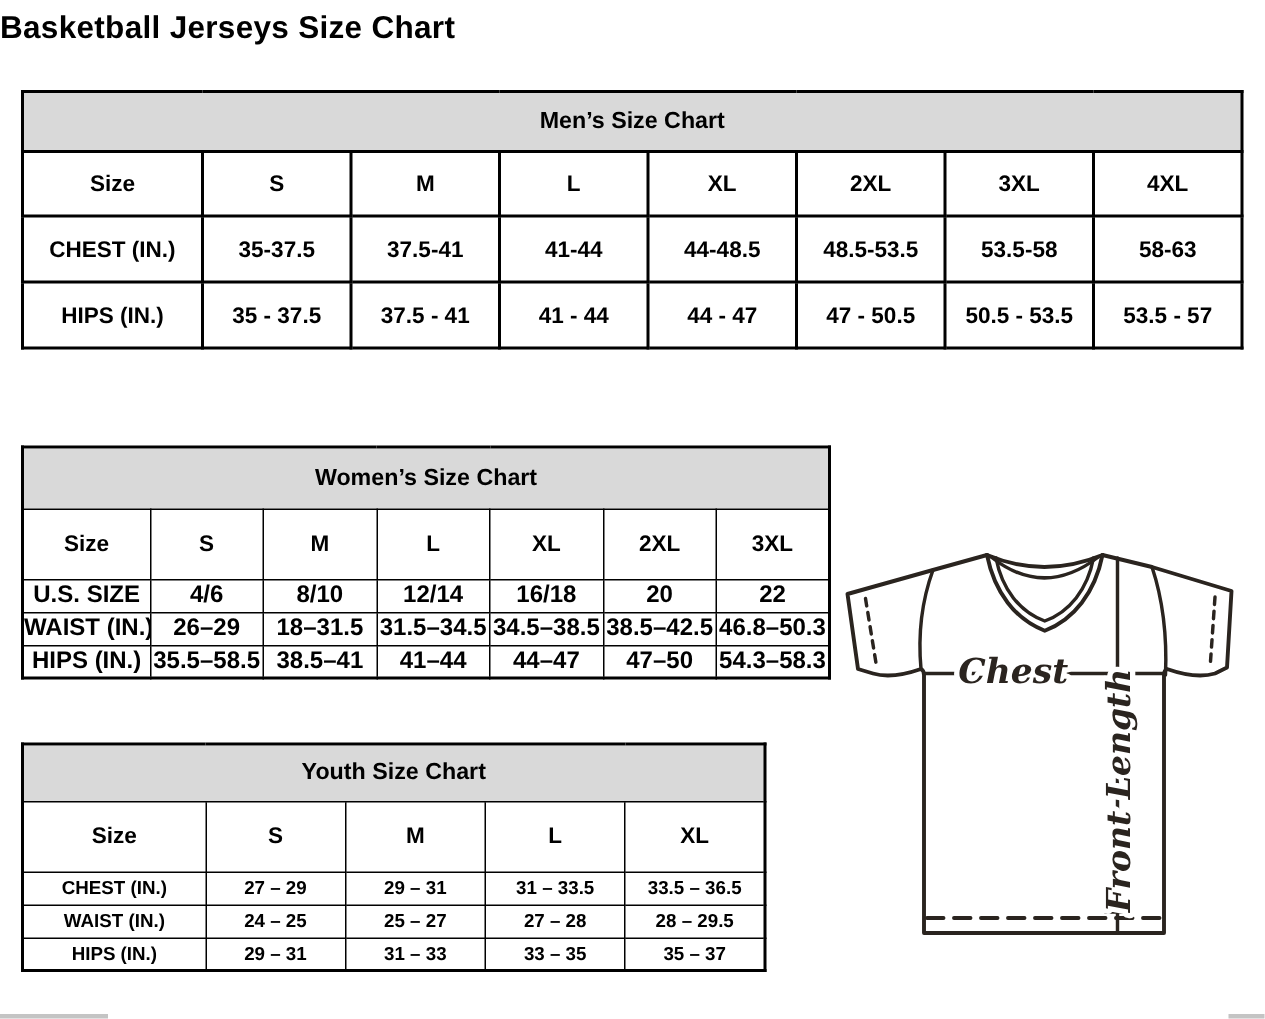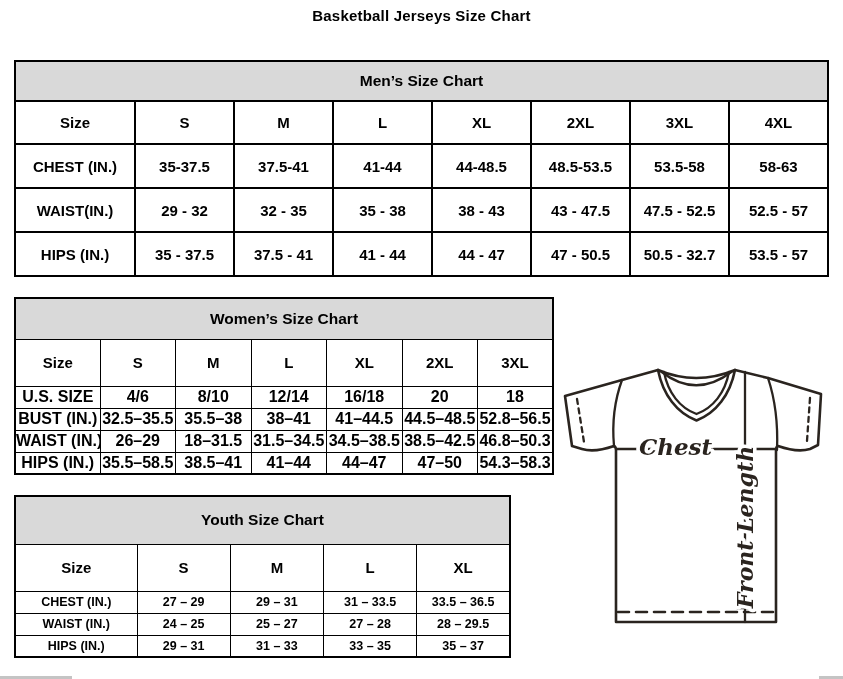--- a/index.html
+++ b/index.html
@@ -2,22 +2,22 @@
 <html><head>
 <meta charset="utf-8">
 <style>
   * { margin:0; padding:0; box-sizing:border-box; }
   html,body { background:#ffffff; }
   body {
     width:843px; height:679px; position:relative; overflow:hidden;
     font-family:"Liberation Sans", sans-serif; color:#000;
   }
   .page-title {
-    position:absolute; top:7px; left:0; width:843px; text-align:center;
-    font-size:15px; font-weight:bold; letter-spacing:0.2px;
+    position:absolute; top:7px; left:0; width:843px; 
+    font-size:21px; font-weight:bold; letter-spacing:0.2px;
   }
   table {
     position:absolute; border-collapse:collapse; table-layout:fixed;
     background:#fff;
   }
   td {
     text-align:center; vertical-align:middle; font-weight:bold;
     padding:0; overflow:hidden; white-space:nowrap;
   }
   
@@ -34,21 +34,21 @@
   #women-table .label-col { width:85px; }
   #women-table .r-ttl { height:41px;padding-left:26px; }
   #women-table .r-ttl td { background:#d9d9d9; font-size:15.5px; }
   #women-table .r-hdr { height:47px; }
   #women-table .r-data { height:22px; }
   #women-table .r-data td { font-size:16px; }
   
   #youth-table { left:14px; top:495px; width:497px; border:2px solid #000; }
   #youth-table td { border:1.5px solid #000; font-size:15px; }
   #youth-table .label-col { width:122px; }
-  #youth-table .r-ttl { height:48px; }
+  #youth-table .r-ttl { height:38px; }
   #youth-table .r-ttl td { background:#d9d9d9; font-size:15.5px; }
   #youth-table .r-hdr { height:47px; }
   #youth-table .r-data { height:22px; }
   #youth-table .r-data td { font-size:12.5px; }
   
   #jersey { position:absolute; left:558px; top:352px; width:285px; height:280px; }
   #jersey .ln { fill:none; stroke:#2a241f; stroke-width:2.6; stroke-linejoin:round; stroke-linecap:round; }
   #jersey .thin { stroke-width:2.3; }
   #jersey text {
     font-family:"DejaVu Serif", serif; font-style:italic; font-weight:bold;
@@ -87,37 +87,27 @@
         <td>CHEST (IN.)</td>
         <td>35-37.5</td>
         <td>37.5-41</td>
         <td>41-44</td>
         <td>44-48.5</td>
         <td>48.5-53.5</td>
         <td>53.5-58</td>
         <td>58-63</td>
       </tr>
       <tr class="r-data">
-        <td>WAIST(IN.)</td>
-        <td>29 - 32</td>
-        <td>32 - 35</td>
-        <td>35 - 38</td>
-        <td>38 - 43</td>
-        <td>43 - 47.5</td>
-        <td>47.5 - 52.5</td>
-        <td>52.5 - 57</td>
-      </tr>
-      <tr class="r-data">
         <td>HIPS (IN.)</td>
         <td>35 - 37.5</td>
         <td>37.5 - 41</td>
         <td>41 - 44</td>
         <td>44 - 47</td>
         <td>47 - 50.5</td>
-        <td>50.5 - 32.7</td>
+        <td>50.5 - 53.5</td>
         <td>53.5 - 57</td>
       </tr>
     </tbody>
   </table>
 
 <table id="women-table">
   <colgroup>
       <col class="label-col">
       <col span="6">
     </colgroup>
@@ -134,30 +124,21 @@
         <td>2XL</td>
         <td>3XL</td>
       </tr>
       <tr class="r-data">
         <td>U.S. SIZE</td>
         <td>4/6</td>
         <td>8/10</td>
         <td>12/14</td>
         <td>16/18</td>
         <td>20</td>
-        <td>18</td>
-      </tr>
-      <tr class="r-data">
-        <td>BUST (IN.)</td>
-        <td>32.5–35.5</td>
-        <td>35.5–38</td>
-        <td>38–41</td>
-        <td>41–44.5</td>
-        <td>44.5–48.5</td>
-        <td>52.8–56.5</td>
+        <td>22</td>
       </tr>
       <tr class="r-data">
         <td>WAIST (IN.)</td>
         <td>26–29</td>
         <td>18–31.5</td>
         <td>31.5–34.5</td>
         <td>34.5–38.5</td>
         <td>38.5–42.5</td>
         <td>46.8–50.3</td>
       </tr>

